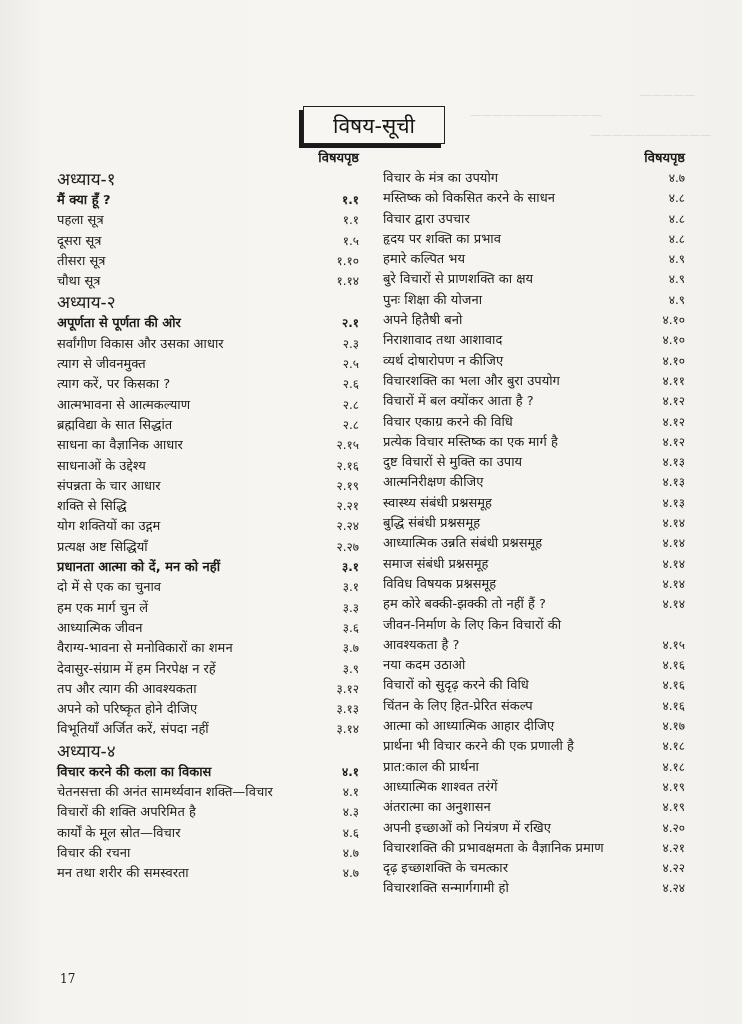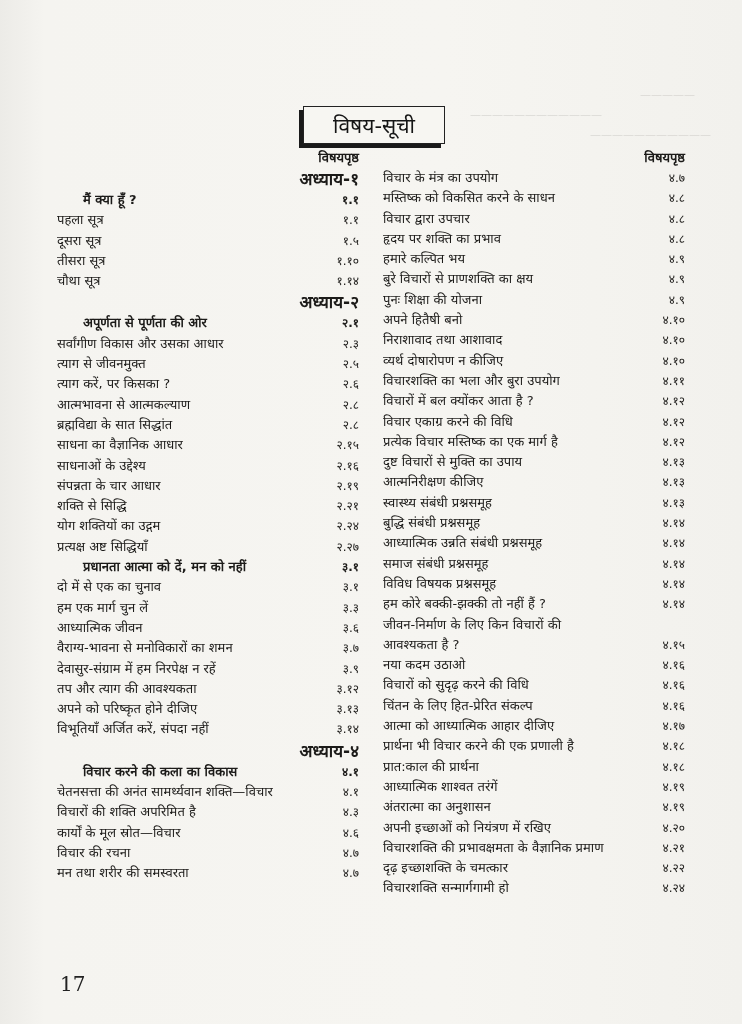--- a/index.html
+++ b/index.html
@@ -22,26 +22,26 @@
     position:absolute; left:303px; top:106px; width:140px; height:36px;
     border:1px solid #222; background:#f7f6f2;
     box-shadow:-4px 4px 0 #1a1a1a;
     display:flex; align-items:center; justify-content:center;
   }
   .title-box span { font-size:21px; color:#151515; }
   .col { position:absolute; top:148px; }
   .col.left { left:57px; width:302px; }
   .col.right { left:383px; width:302px; }
   .hdr { display:flex; justify-content:flex-end; font-size:13px; font-weight:bold; height:20px; line-height:20px; }
-  .chapter { text-align:right; font-size:17px; height:22px; line-height:22px; font-weight:bold; }
+  .chapter { text-align:left; font-size:17px; height:22px; line-height:22px; font-weight:normal; }
   .row { display:flex; justify-content:space-between; align-items:baseline; font-size:13px; height:20.3px; line-height:20.3px; }
   .row .t { white-space:nowrap; }
   .row .p { white-space:nowrap; font-size:12px; }
-  .row.bold .t, .row.bold .p { font-weight:bold;margin-left:26px; }
-  .pnum { position:absolute; left:60px; top:972px; font-family:"DejaVu Serif", serif; font-size:20px; color:#222; }
+  .row.bold .t, .row.bold .p { font-weight:bold; }
+  .pnum { position:absolute; left:60px; top:972px; font-family:"DejaVu Serif", serif; font-size:12px; color:#222; }
 </style>
 </head>
 <body>
 
 <div class="page">
 
   <div class="ghost" style="left:640px;top:88px;">—————</div>
   <div class="ghost" style="left:590px;top:128px;">———————————</div>
   <div class="ghost" style="left:470px;top:108px;">————————————</div>
 

